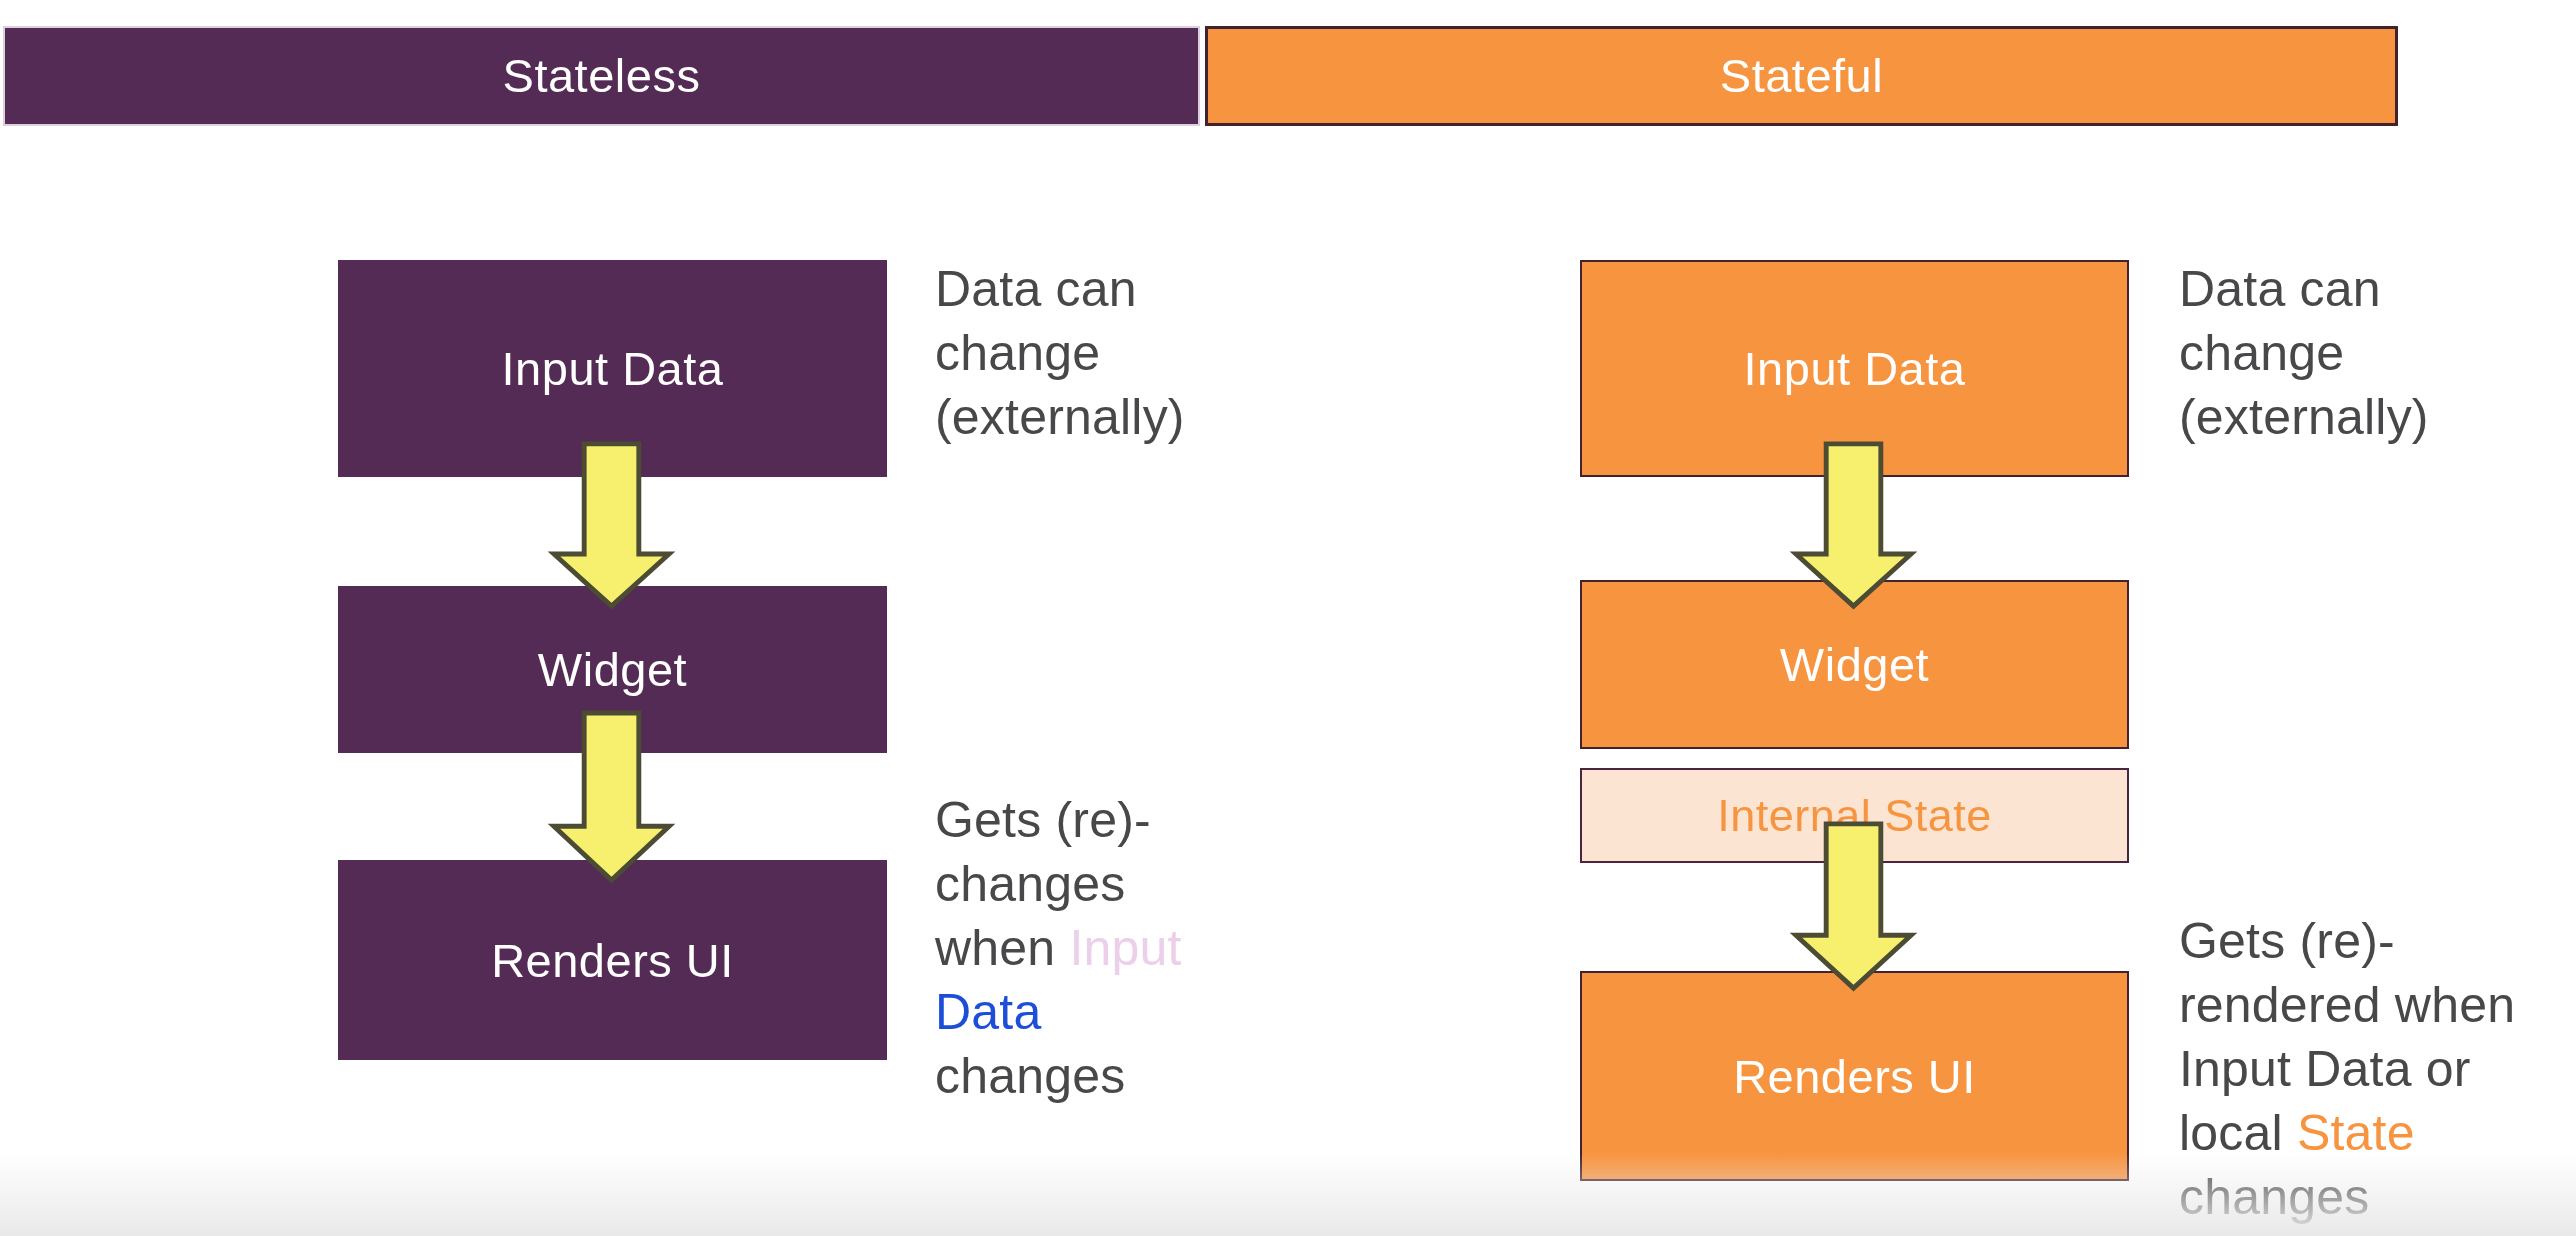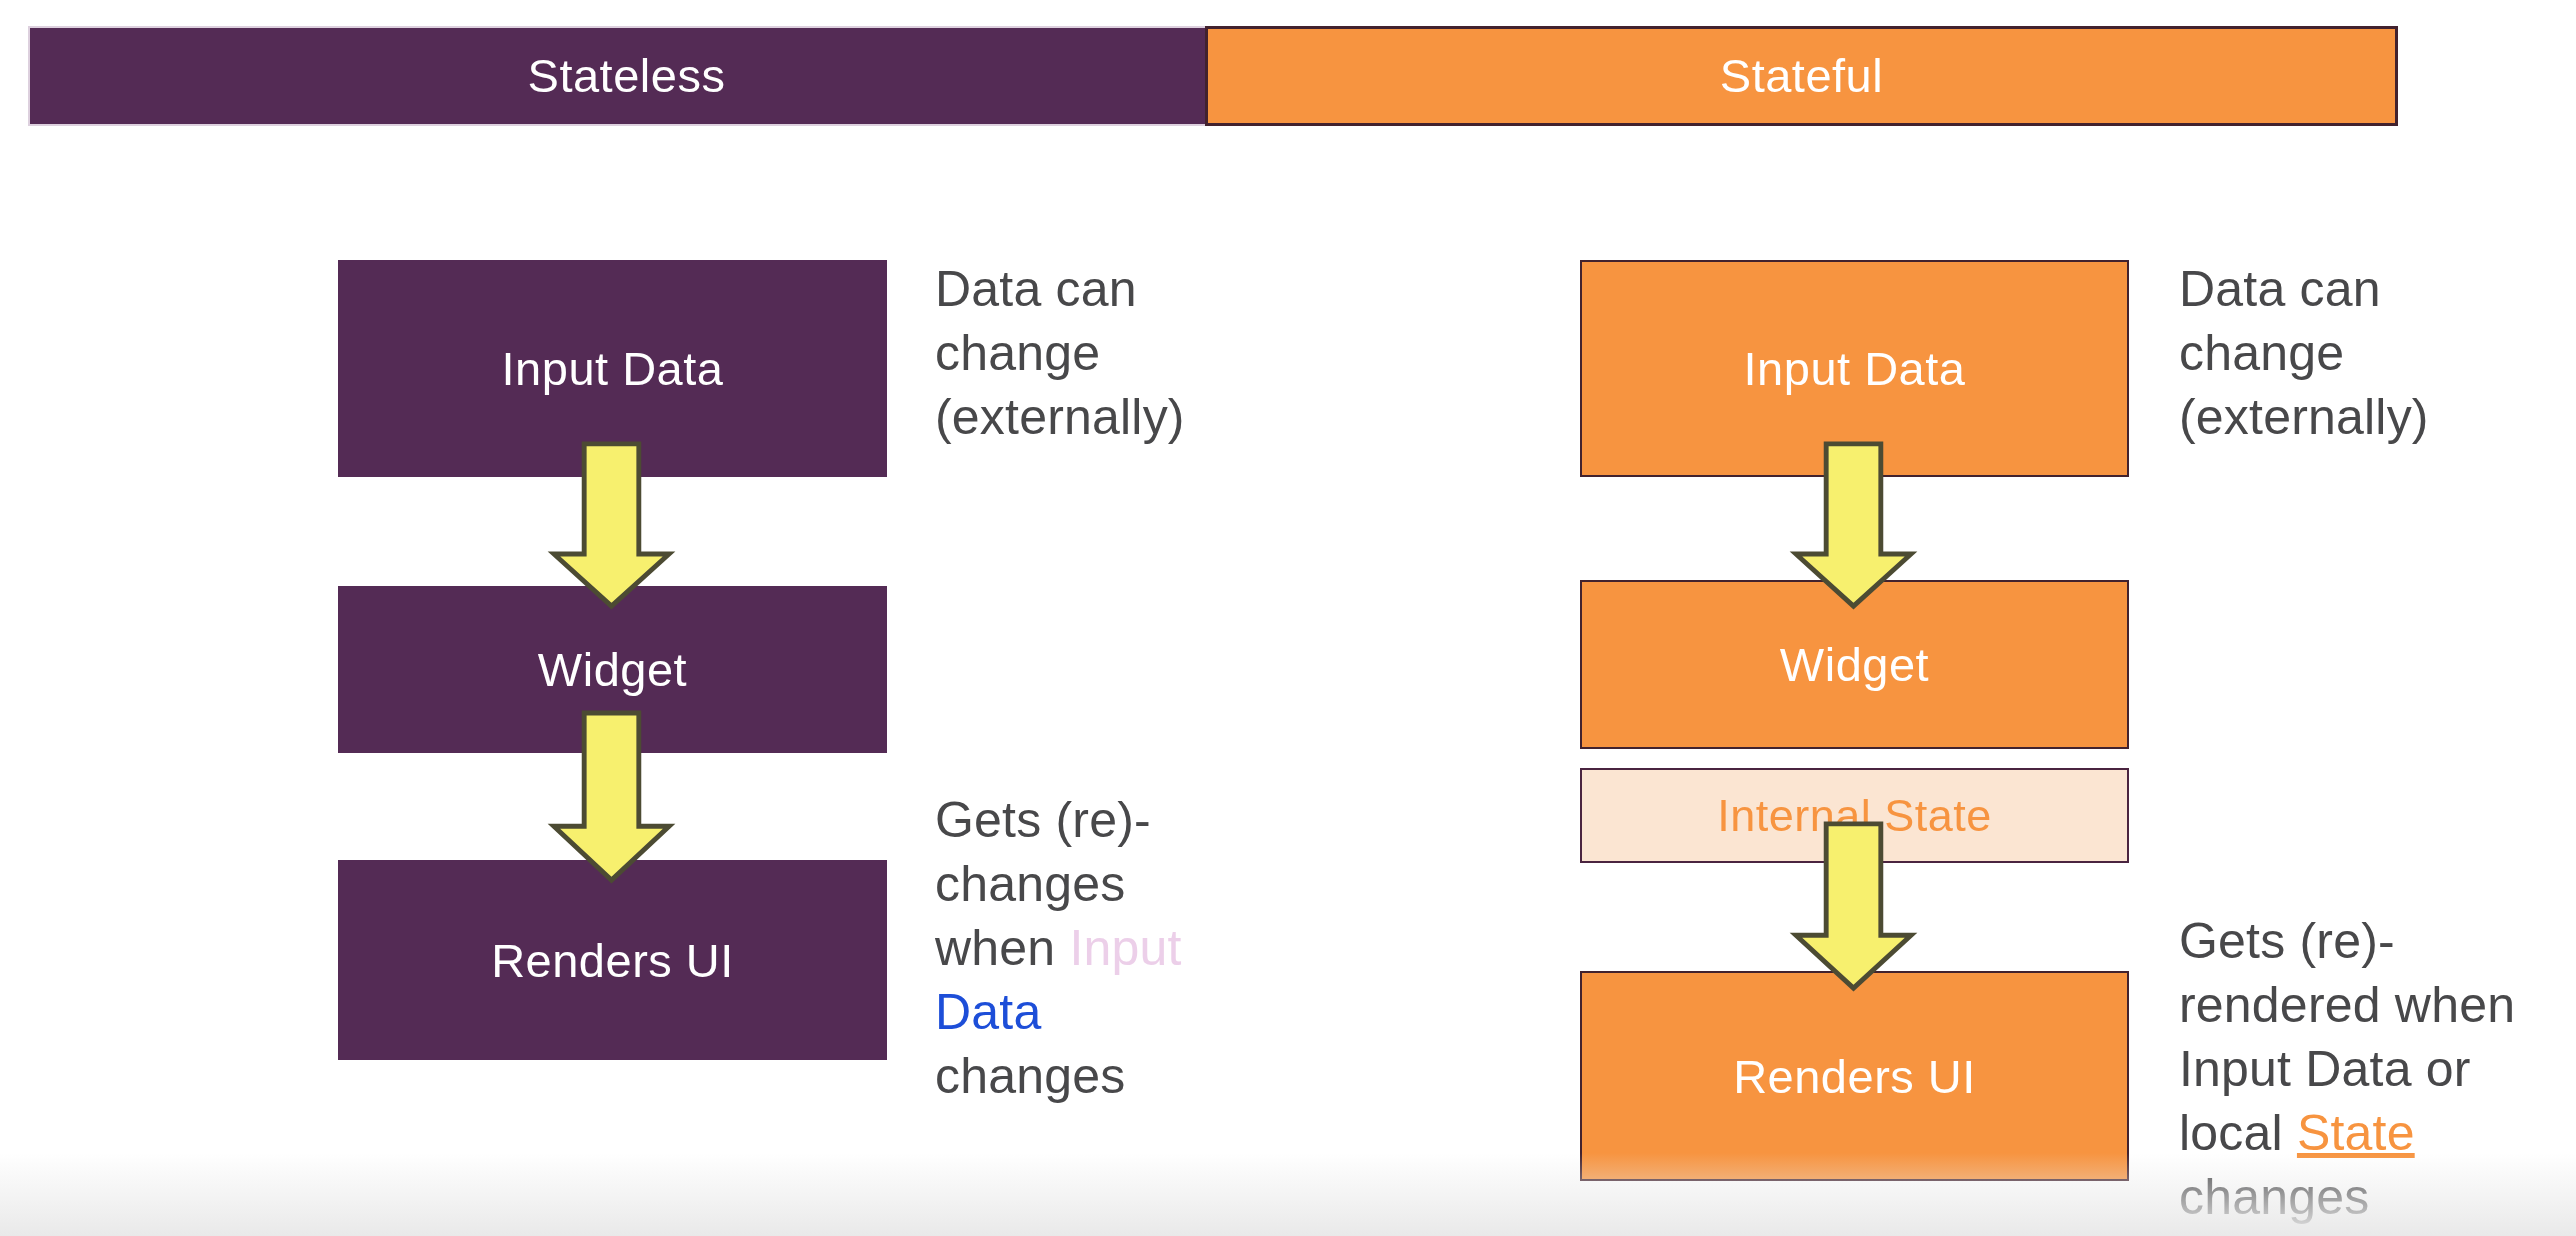--- a/index.html
+++ b/index.html
@@ -29,21 +29,21 @@
   .fade{
     position:absolute;left:0;right:0;bottom:0;height:83px;
     background:linear-gradient(to bottom, rgba(233,233,233,0), var(--fade));
   }
 </style>
 </head>
 <body>
 
 <div class="stage">
 
-  <div class="hdr hdr-stateless" style="left:28px;top:25.5px;width:1197px;height:100px;">
+  <div class="hdr hdr-stateless" style="left:3px;top:25.5px;width:1197px;height:100px;">
     <span>Stateless</span>
   </div>
   <div class="hdr hdr-stateful" style="left:1205px;top:25.5px;width:1193px;height:100px;">
     <span>Stateful</span>
   </div>
 
   <div class="box purple" style="left:338px;top:260px;width:549px;height:217px;">
     <span>Input Data</span>
   </div>
   <div class="box purple" style="left:338px;top:586px;width:549px;height:167px;">
@@ -93,19 +93,19 @@
     </div>
   <div class="note" style="left:2179px;top:257px;width:333px;">
       <div class="note-line"><span>Data can</span></div>
       <div class="note-line"><span>change</span></div>
       <div class="note-line"><span>(externally)</span></div>
     </div>
   <div class="note" style="left:2179px;top:909px;width:397px;">
       <div class="note-line"><span>Gets (re)-</span></div>
       <div class="note-line"><span>rendered when</span></div>
       <div class="note-line"><span>Input Data or</span></div>
-      <div class="note-line"><span>local </span><span style="color: rgb(247, 148, 64); text-decoration: underline;">State</span></div>
+      <div class="note-line"><span>local </span><span style="color: rgb(247, 148, 64);">State</span></div>
       <div class="note-line"><span>changes</span></div>
     </div>
 
   <div class="fade"></div>
 </div>
 
 
 </body></html>

